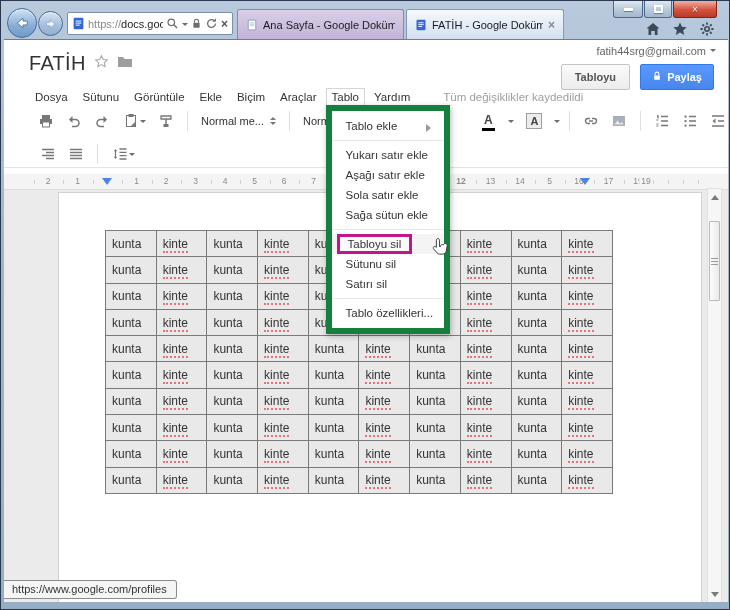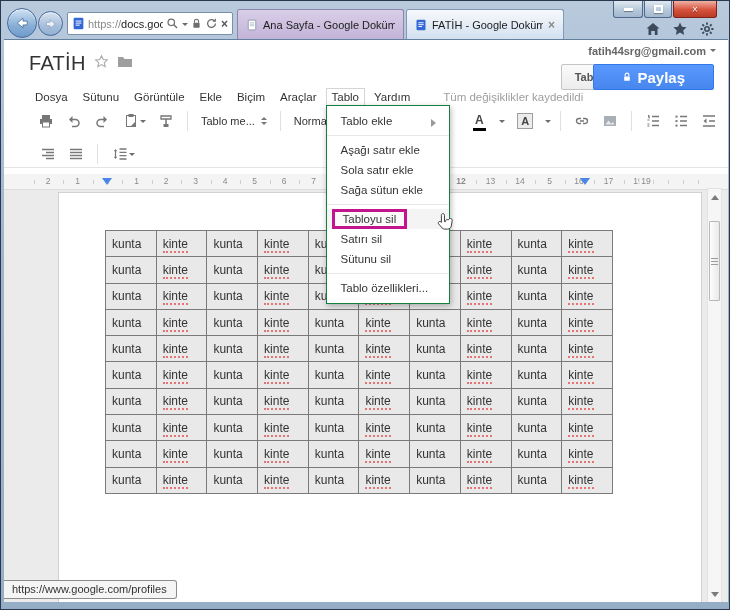--- a/index.html
+++ b/index.html
@@ -44,31 +44,31 @@
   .maxbox { width: 9px; height: 8px; border: 2px solid #fff; box-shadow: 0 1px 1px rgba(0,0,0,.3); }
 
   .chromeicons { position: absolute; right: 14px; top: 20px; display: flex; gap: 11px; }
   .chromeicons svg { display: block; }
 
   
   .viewport { position: absolute; left: 3px; top: 38px; width: 724px; height: 563px;
     background: #fff; overflow: hidden; border-top: 1px solid #64809f; }
 
   .account { position: absolute; right: 12px; top: 5px; font-size: 11px; color: #666;
-    display: flex; align-items: flex-start; gap: 4px; font-weight: bold; }
+    display: flex; align-items: flex-start; gap: 4px; }
 
   .doc-title-row { position: absolute; left: 25px; top: 12px; display: flex; align-items: center; gap: 8px; }
   .doc-title { font-size: 20px; color: #333; letter-spacing: .3px; }
 
   .btn-comments { position: absolute; right: 98px; top: 24px; height: 26px; padding: 0 13px;
     background: linear-gradient(#fafafa,#ececec); border: 1px solid #c4c4c4; border-radius: 2px;
     font-size: 11px; font-weight: bold; color: #555; display: flex; align-items: center; }
-  .btn-share { position: absolute; right: 14px; top: 24px; height: 26px; padding: 0 28px;
+  .btn-share { position: absolute; right: 14px; top: 24px; height: 26px; padding: 0 11px;
     background: linear-gradient(#5a98fe,#4787ed); border: 1px solid #3079ed; border-radius: 2px;
-    font-size: 15px; font-weight: bold; color: #fff; display: flex; align-items: center; gap: 5px; }
+    font-size: 11px; font-weight: bold; color: #fff; display: flex; align-items: center; gap: 5px; }
 
   .menubar { position: absolute; left: 25px; top: 46px; height: 21px; display: flex; align-items: center; font-size: 11.5px; color: #333; }
   .mi { padding: 3px 6px; margin-right: 3px; position: relative; }
   .mi.open { background: #fff; border: 1px solid #d5d5d5; border-bottom-color: #fff; z-index: 130; padding: 2px 5px; }
   .save-status { margin-left: 24px; color: #9e9e9e; }
 
   
   .toolbar1 { position: absolute; left: 0; top: 64px; width: 724px; height: 34px;
     display: flex; align-items: center; padding-left: 30px; gap: 4px; }
   .toolbar2 { position: absolute; left: 0; top: 100px; width: 724px; height: 28px;
@@ -99,21 +99,21 @@
   .page { position: absolute; left: 54px; top: 2px; width: 644px; height: 420px; background: #fff; border: 1px solid #d2d2d2; }
 
   table.doc-table { position: absolute; left: 46px; top: 37px; border-collapse: collapse; table-layout: fixed; }
   table.doc-table td { width: 50.7px; height: 26.3px; border: 1px solid #7a7a7a; background: #e9e9e9;
     font-size: 12px; color: #333; padding-left: 6px; vertical-align: middle; }
   td .w { line-height: 14px; }
   td .w.miss { border-bottom: 2px dotted #e57373; }
 
   
   .dropdown { position: absolute; top: 100%; left: -1px; width: 124px; background: #fff;
-    border: 1px solid #15803d; box-shadow: 1px 2px 6px rgba(0,0,0,.28); padding: 5px 0; z-index: 120; }
+    border: 6px solid #15803d; box-shadow: 1px 2px 6px rgba(0,0,0,.28); padding: 5px 0; z-index: 120; }
   .dd-item { position: relative; padding: 4px 14px; font-size: 11.5px; color: #333; white-space: nowrap; }
   .dd-sep { border-top: 1px solid #e7e7e7; margin: 4px 0; }
   .dd-arrow { position: absolute; right: 9px; top: 8px; width: 0; height: 0; border: 4px solid transparent; border-left: 5px solid #999; }
   .dd-item.hl { background: #f4f4f4; }
   .dd-item.hl .lbl { display: inline-block; border: 3px solid #c2158d; padding: 1px 8px; margin: -4px 7px -4px -9px; background: rgba(255,255,255,.5); }
   .hand { position: absolute; right: -6px; top: 3px; z-index: 60; }
 
   
   .scrollbar { position: absolute; right: 6px; top: 148px; width: 15px; height: 415px;
     background: #f6f6f6; border: 1px solid #e2e2e2; }
@@ -256,29 +256,30 @@
     <div class="menubar" id="menubar">
         <span class="mi">Dosya</span>
         <span class="mi">Sütunu</span>
         <span class="mi">Görüntüle</span>
         <span class="mi">Ekle</span>
         <span class="mi">Biçim</span>
         <span class="mi">Araçlar</span>
         <span class="mi open">Tablo<div class="dropdown">
             <div class="dd-item"><span class="lbl">Tablo ekle</span><span class="dd-arrow"></span></div>
             <div class="dd-sep"></div>
+            <div class="dd-item"><span class="lbl">Yukarı satır ekle</span></div>
             <div class="dd-item"><span class="lbl">Aşağı satır ekle</span></div>
             <div class="dd-item"><span class="lbl">Sola satır ekle</span></div>
             <div class="dd-item"><span class="lbl">Sağa sütun ekle</span></div>
             <div class="dd-sep"></div>
             <div class="dd-item hl"><span class="lbl">Tabloyu sil</span><span class="hand"><svg width="19" height="21" viewBox="0 0 18 20">
                   <path d="M6.5 1.5c.9 0 1.5.7 1.5 1.6v6l.8.2.3-1c.2-.8 1-1.2 1.7-1l.9.3.4-.7c.3-.6 1-.9 1.7-.7l.6.2c.7.2 1.1.9 1 1.6l-.9 5.4c-.3 1.7-1.7 2.9-3.4 2.9H8.3c-1 0-1.9-.4-2.6-1.2l-3.2-3.7c-.5-.6-.5-1.5.1-2 .5-.5 1.3-.5 1.9-.1l.6.5V3.1c0-.9.6-1.6 1.4-1.6z" fill="#fff" stroke="#333" stroke-width="0.9"></path>
                 </svg></span></div>
+            <div class="dd-item"><span class="lbl">Sütunu sil</span></div>
             <div class="dd-item"><span class="lbl">Satırı sil</span></div>
-            <div class="dd-item"><span class="lbl">Sütunu sil</span></div>
             <div class="dd-sep"></div>
             <div class="dd-item"><span class="lbl">Tablo özellikleri...</span></div>
           </div></span>
         <span class="mi">Yardım</span>
         <span class="save-status">Tüm değişiklikler kaydedildi</span>
       </div>
 
     <div class="toolbar1">
       <div class="tbtn">
           <svg width="16" height="16" viewBox="0 0 16 16">
@@ -309,21 +310,21 @@
         </div>
       <div class="tbtn">
           <svg width="16" height="16" viewBox="0 0 16 16">
             <path d="M3 3h10v3H3z" fill="none" stroke="#777" stroke-width="1.3"></path>
             <path d="M8 6v5" stroke="#777" stroke-width="1.5"></path>
             <path d="M5.5 11h5v3h-5z" fill="#777"></path>
           </svg>
         </div>
       <div class="vsep"></div>
       <div class="dd-box">
-          <span>Tablo me...</span>
+          <span>Normal me...</span>
           <span class="updown">
             <i class="u"></i>
             <i class="d"></i>
           </span>
         </div>
       <div class="vsep"></div>
       <div class="dd-box">
           <span>Normal</span>
         </div>
       <div class="sp-hidden"></div>

